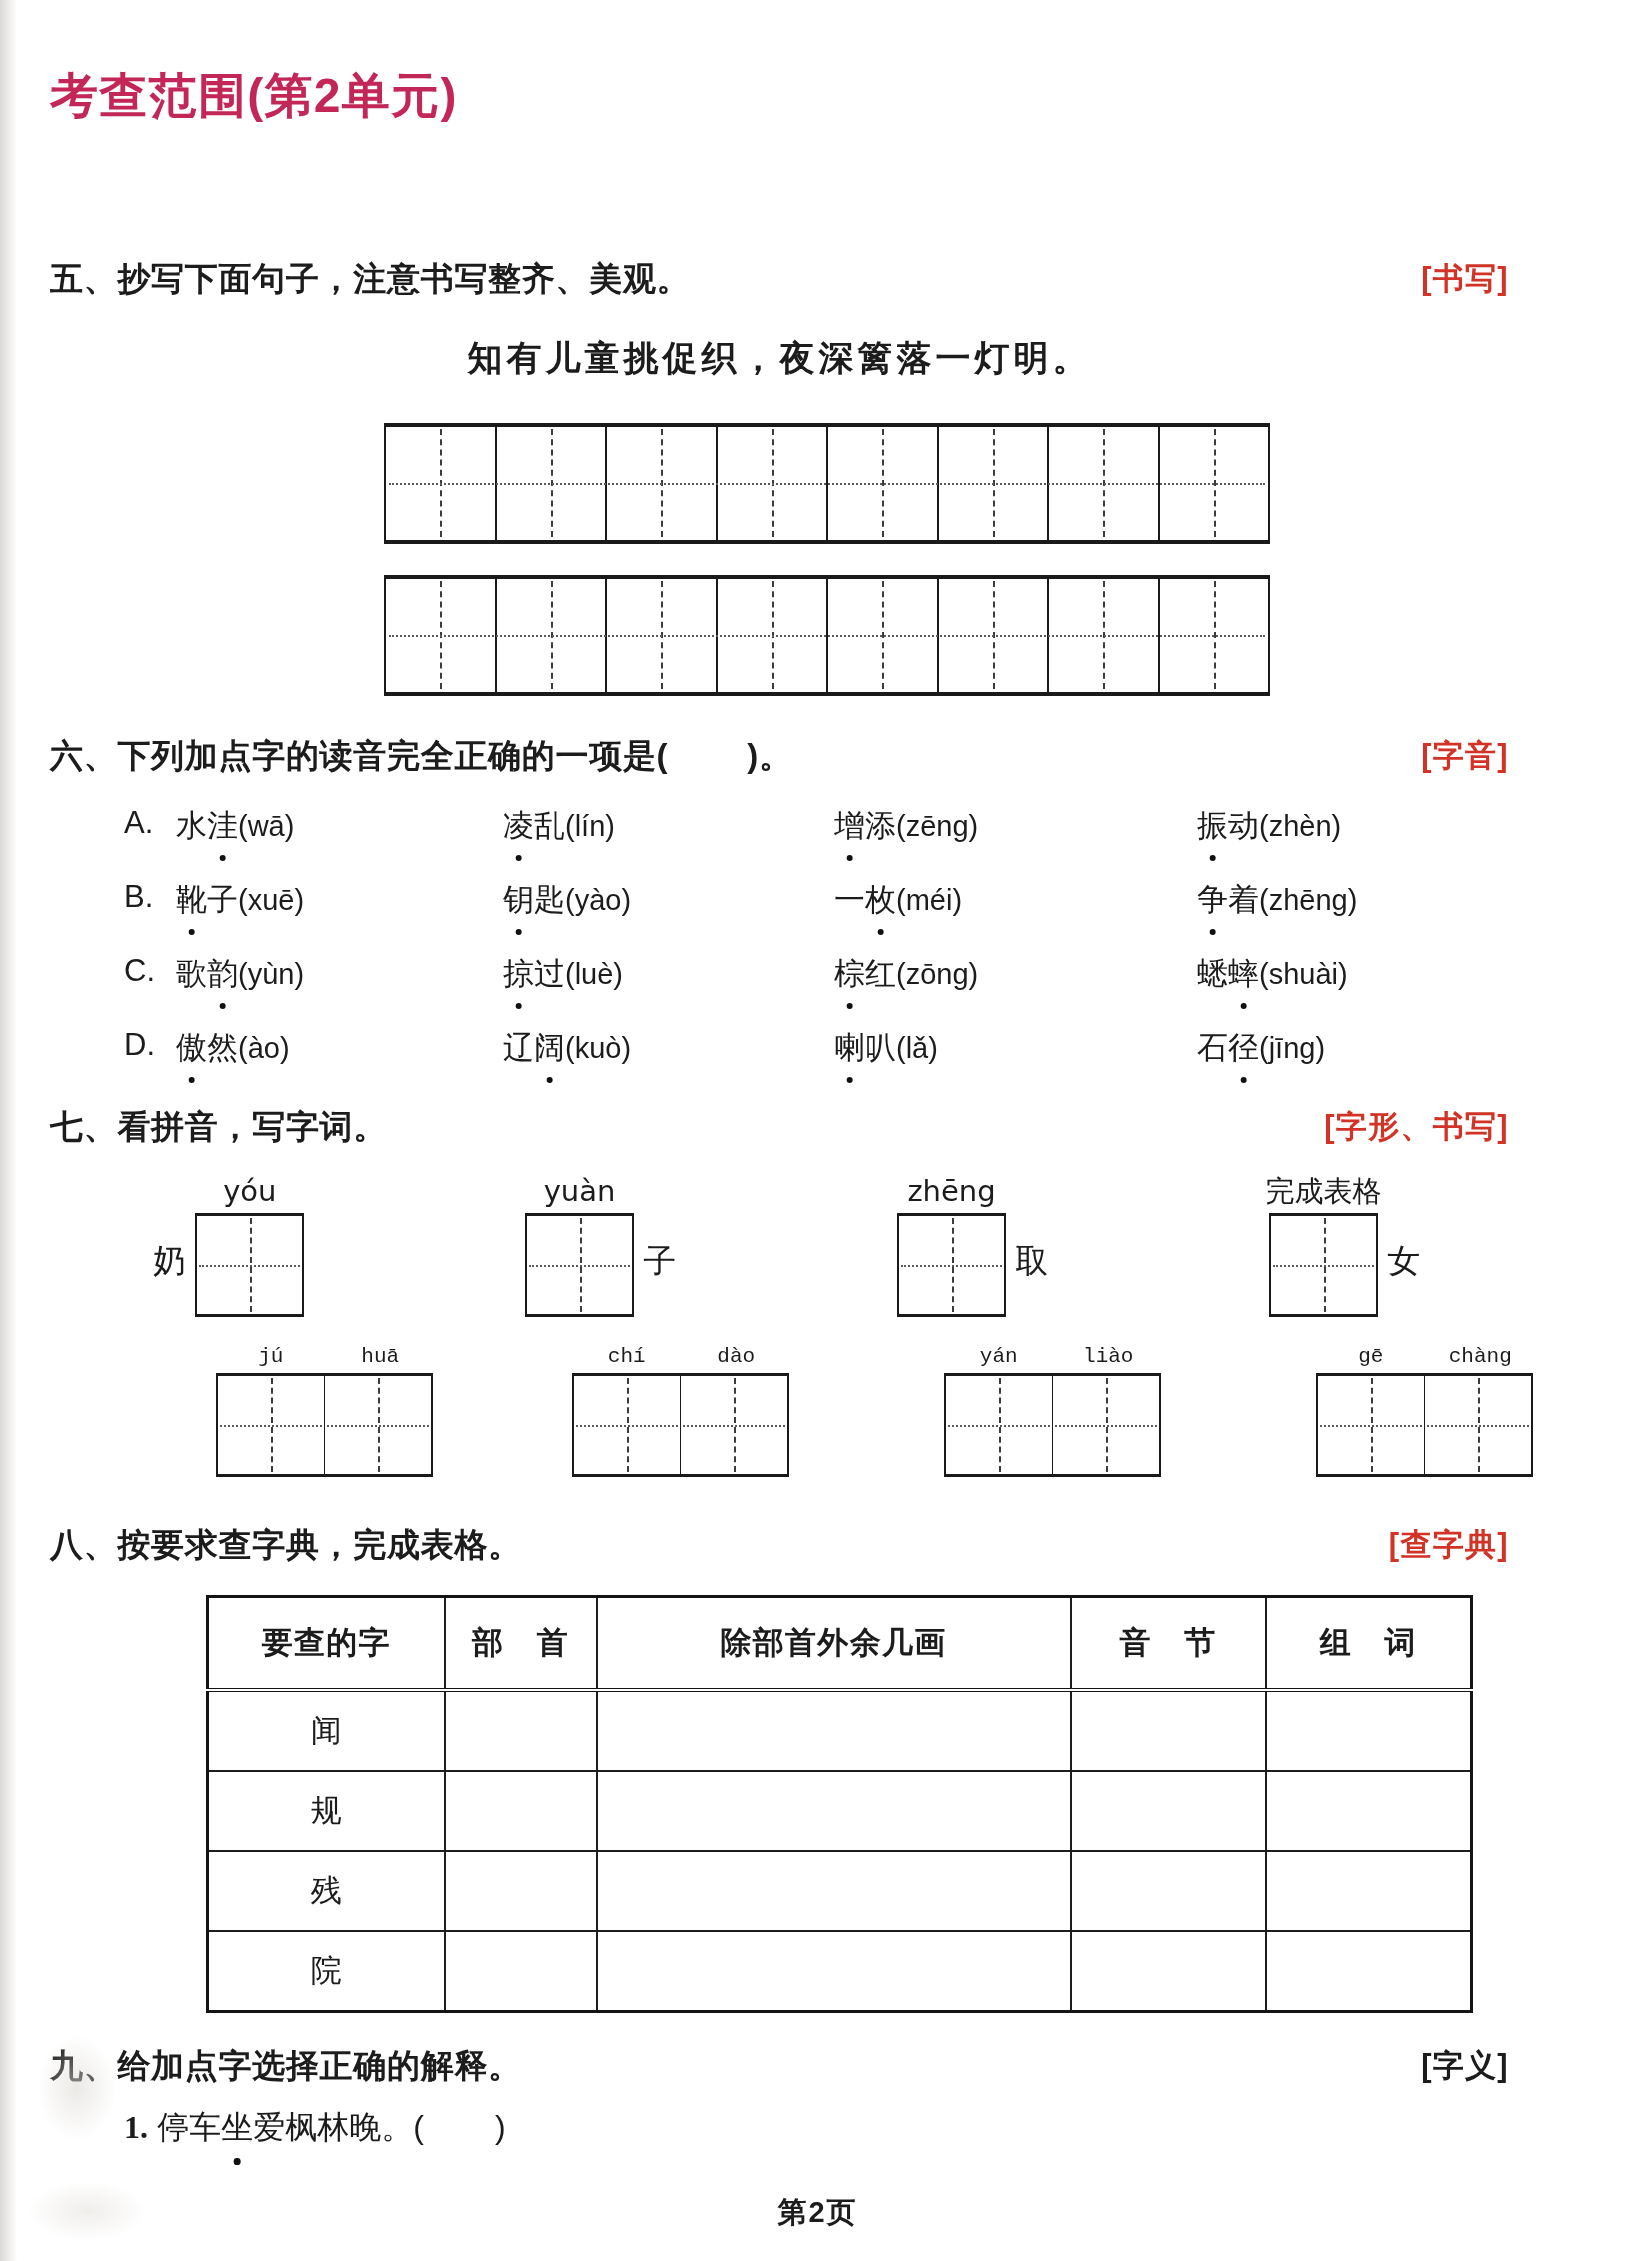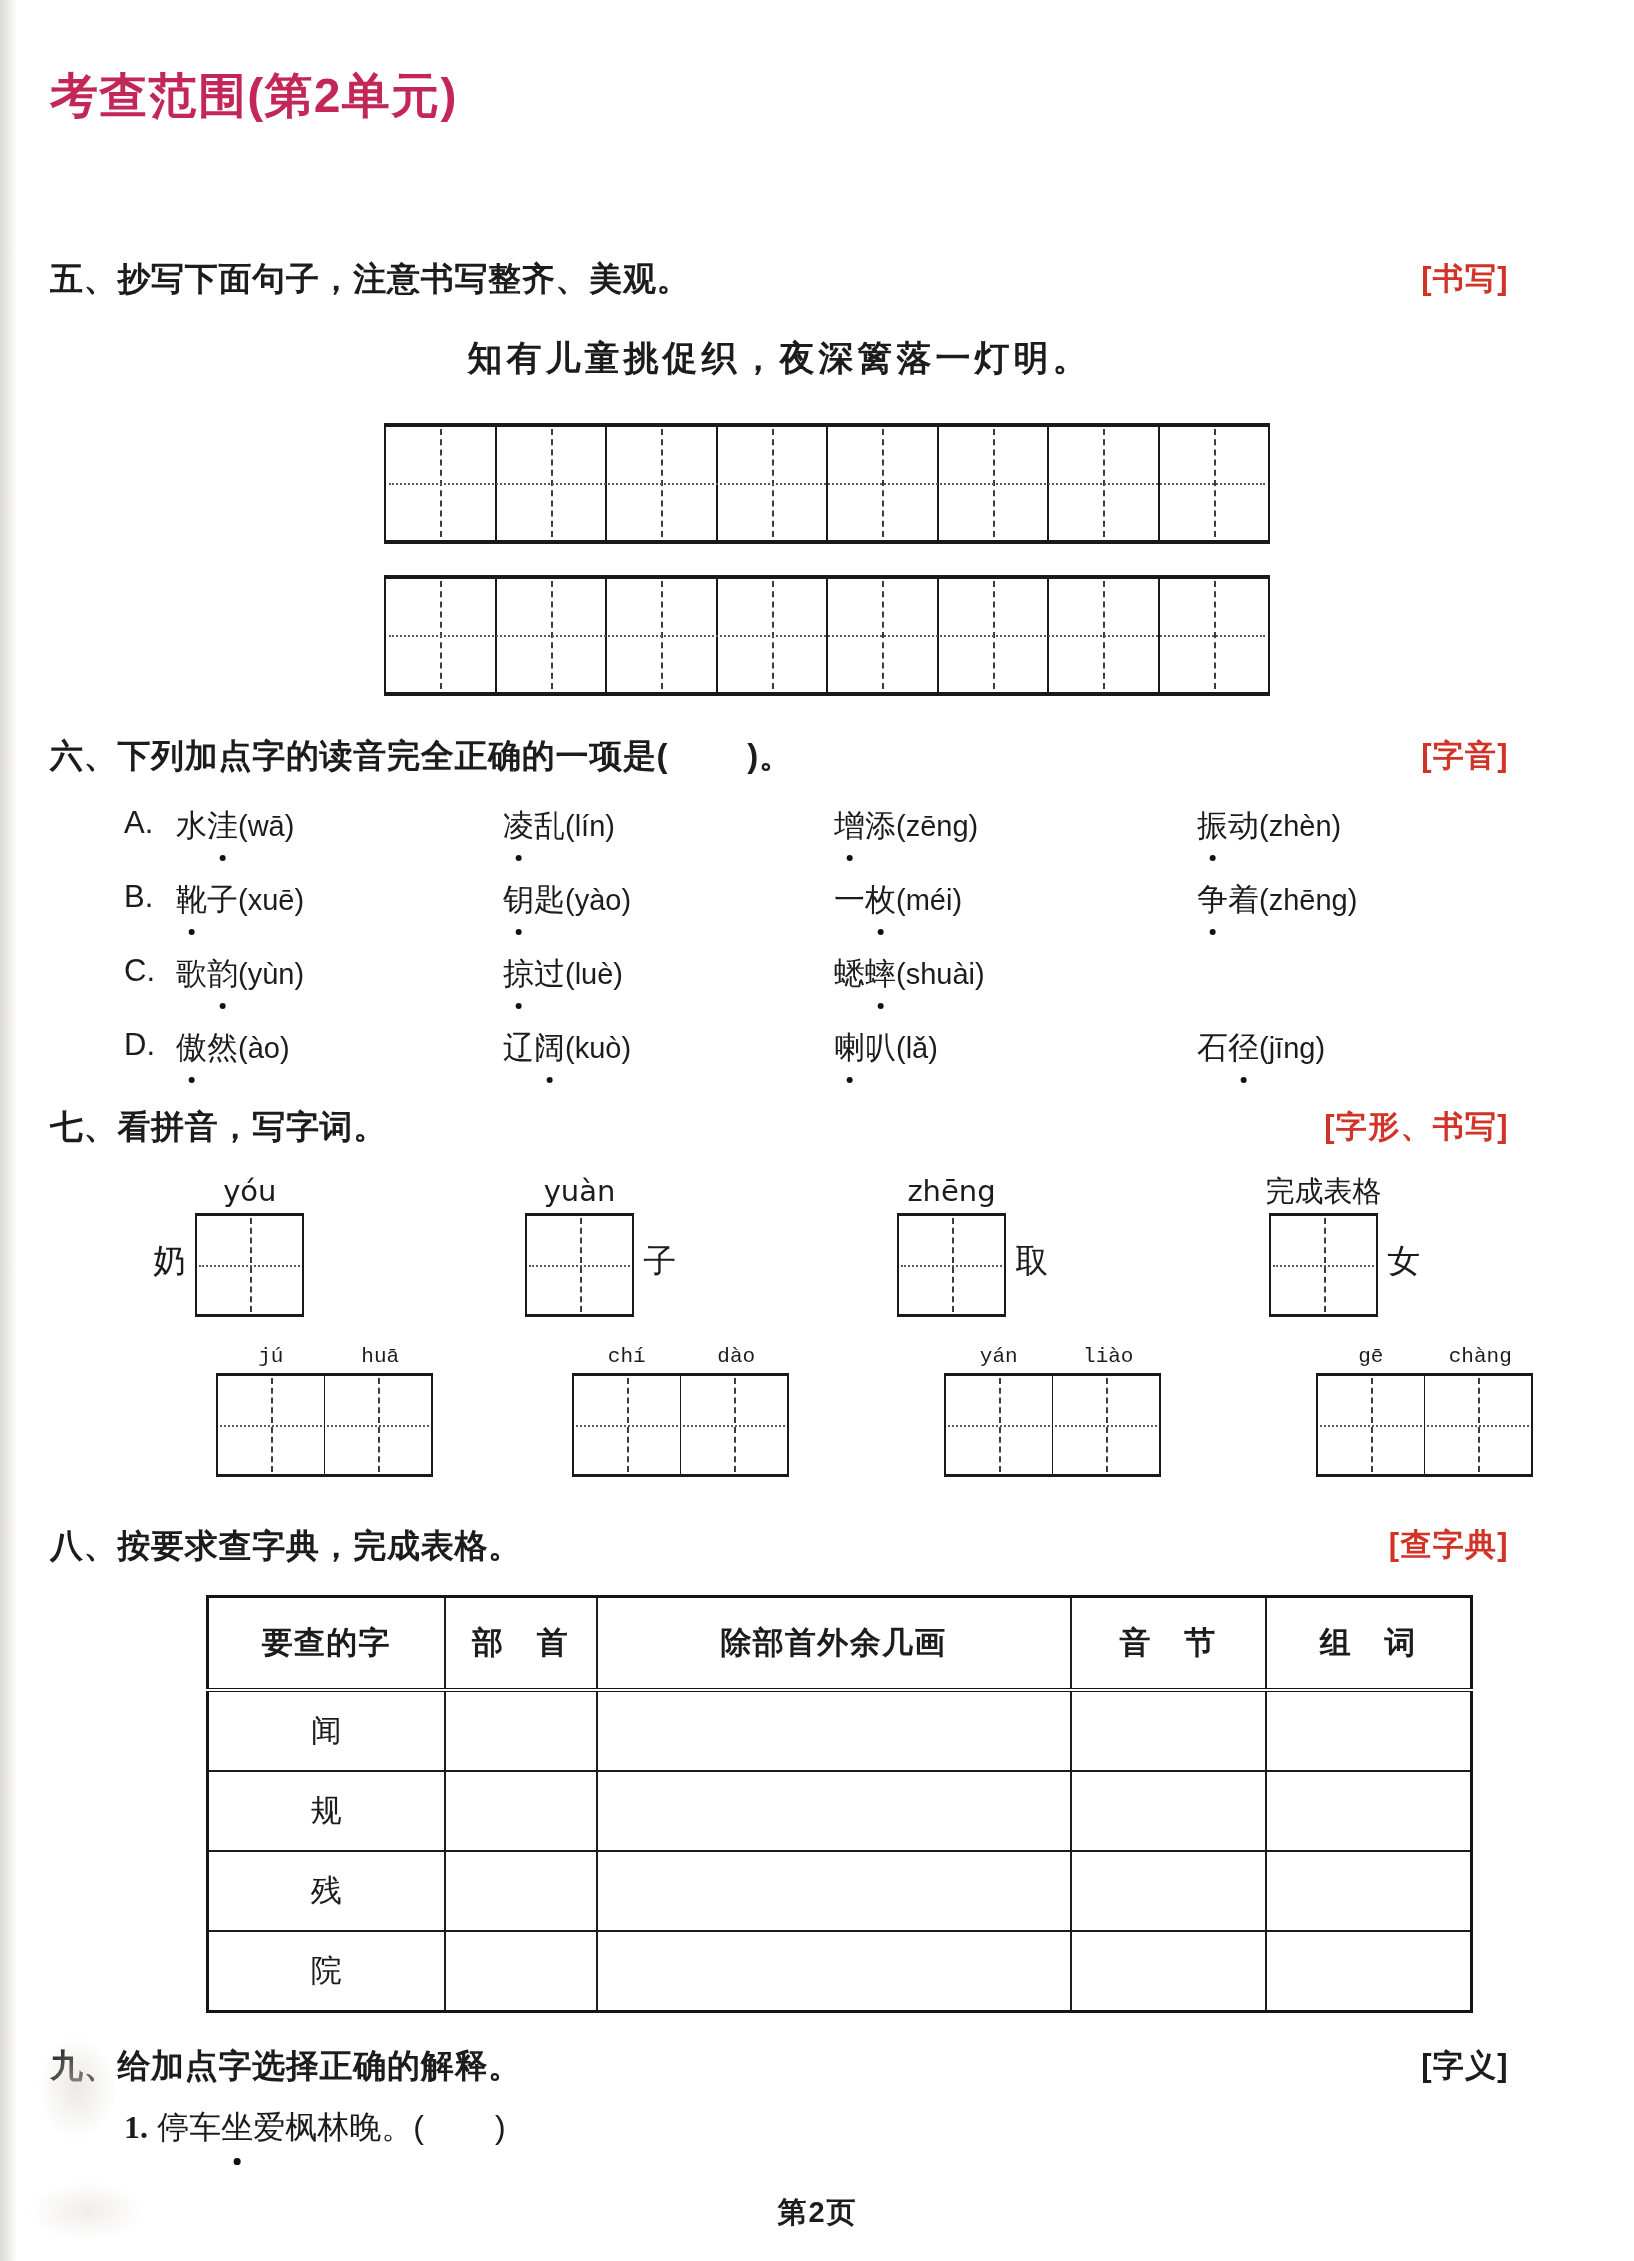--- a/index.html
+++ b/index.html
@@ -106,21 +106,21 @@
   .side-char.after{margin-left:9.3px;}
   .pair-cell{display:flex;flex-direction:column;align-items:flex-start;padding-left:47px;}
   .py-row.r2 .pair-cell:first-child{padding-left:63px;}
   .py2{display:flex;width:219px;margin-bottom:5.3px;}
   .py2 span{flex:1;text-align:center;font-family:Liberation Mono, monospace;font-size:21px;white-space:nowrap;}
   .tian-pair{display:flex;}
   .tian-pair .tian{border-right-width:1.3px;}
   .tian-pair .tian+.tian{border-left-width:1.3px;border-right-width:2px;margin-left:-1.3px;}
 
   
-  .s8-head{margin-top:47px;align-items:center;}
+  .s8-head{margin-top:47px;}
   .dict-table{
     margin-top:29px;margin-left:156px;
     border-collapse:collapse;table-layout:fixed;width:1264px;
     border:3.3px solid #141414;
   }
   .dict-table th{
     font-size:31px;font-weight:700;height:88px;
     border:2px solid #1d1d1d;border-bottom:4.7px double #141414;
     letter-spacing:1.3px;
   }
@@ -193,20 +193,21 @@
           <span class="opt-label">B.</span>
           <span class="opt-item"><span class="ch dotted">靴</span><span class="ch">子</span><span class="py">(xuē)</span></span>
           <span class="opt-item"><span class="ch dotted">钥</span><span class="ch">匙</span><span class="py">(yào)</span></span>
           <span class="opt-item"><span class="ch">一</span><span class="ch dotted">枚</span><span class="py">(méi)</span></span>
           <span class="opt-item"><span class="ch dotted">争</span><span class="ch">着</span><span class="py">(zhēng)</span></span>
         </div>
         <div class="opt-row">
           <span class="opt-label">C.</span>
           <span class="opt-item"><span class="ch">歌</span><span class="ch dotted">韵</span><span class="py">(yùn)</span></span>
           <span class="opt-item"><span class="ch dotted">掠</span><span class="ch">过</span><span class="py">(luè)</span></span>
+          <span class="opt-item"><span class="ch dotted">棕</span><span class="ch">红</span><span class="py">(zōng)</span></span>
           <span class="opt-item"><span class="ch">蟋</span><span class="ch dotted">蟀</span><span class="py">(shuài)</span></span>
         </div>
         <div class="opt-row">
           <span class="opt-label">D.</span>
           <span class="opt-item"><span class="ch dotted">傲</span><span class="ch">然</span><span class="py">(ào)</span></span>
           <span class="opt-item"><span class="ch">辽</span><span class="ch dotted">阔</span><span class="py">(kuò)</span></span>
           <span class="opt-item"><span class="ch dotted">喇</span><span class="ch">叭</span><span class="py">(lǎ)</span></span>
           <span class="opt-item"><span class="ch">石</span><span class="ch dotted">径</span><span class="py">(jīng)</span></span>
         </div>
       </div>

